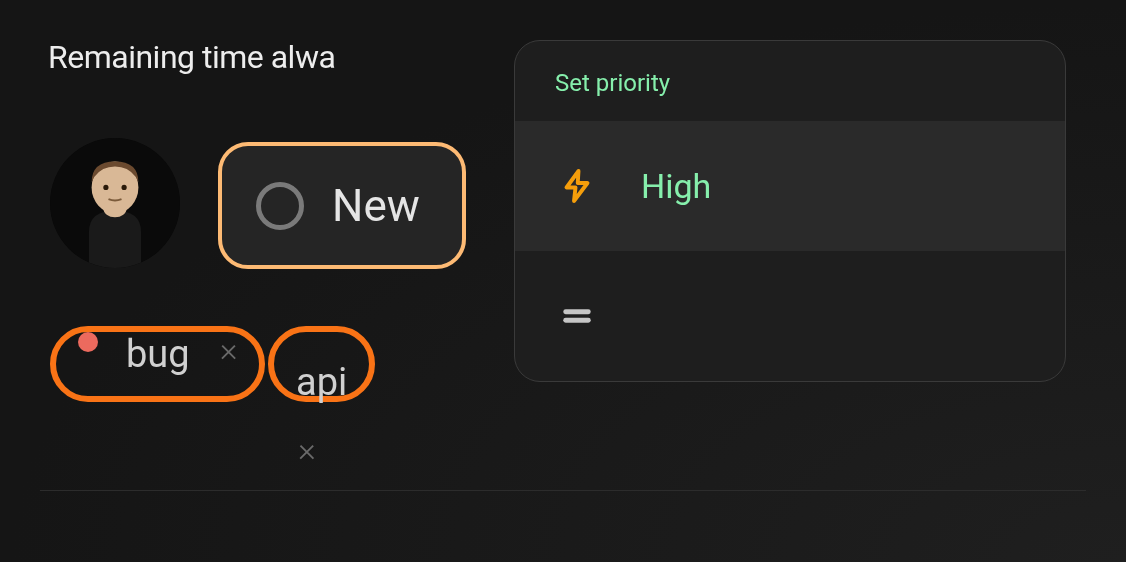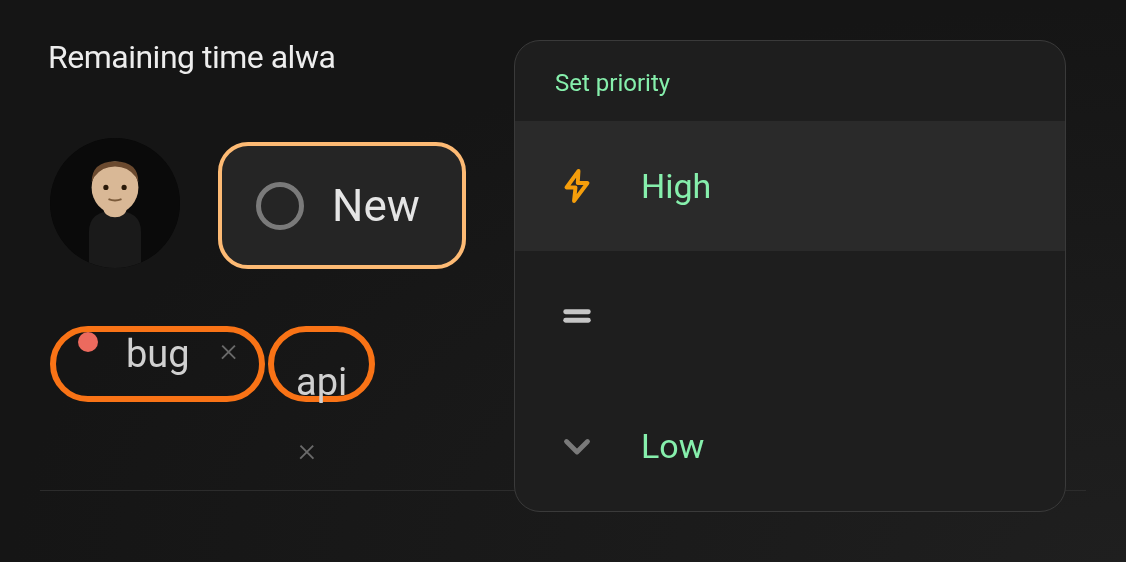--- a/index.html
+++ b/index.html
@@ -205,21 +205,13 @@
 
   <div class="popover-row">
     <div class="popover-icon">
       <svg viewBox="0 0 24 24" width="34" height="34">
         <line x1="4" y1="9" x2="20" y2="9" stroke-width="3.4" stroke-linecap="round" stroke="#c5c5c5"></line>
         <line x1="4" y1="15" x2="20" y2="15" stroke-width="3.4" stroke-linecap="round" stroke="#c5c5c5"></line>
       </svg>
     </div>
   </div>
 
-  <div class="popover-row">
-    <div class="popover-icon">
-      <svg viewBox="0 0 24 24" width="36" height="36">
-        <polyline points="5,9 12,16 19,9" fill="none" stroke-width="3.2" stroke-linecap="round" stroke-linejoin="round" stroke="#7a7a7a"></polyline>
-      </svg>
-    </div>
-    <div class="popover-label">Low</div>
-  </div>
 </div>
 
 </body></html>

